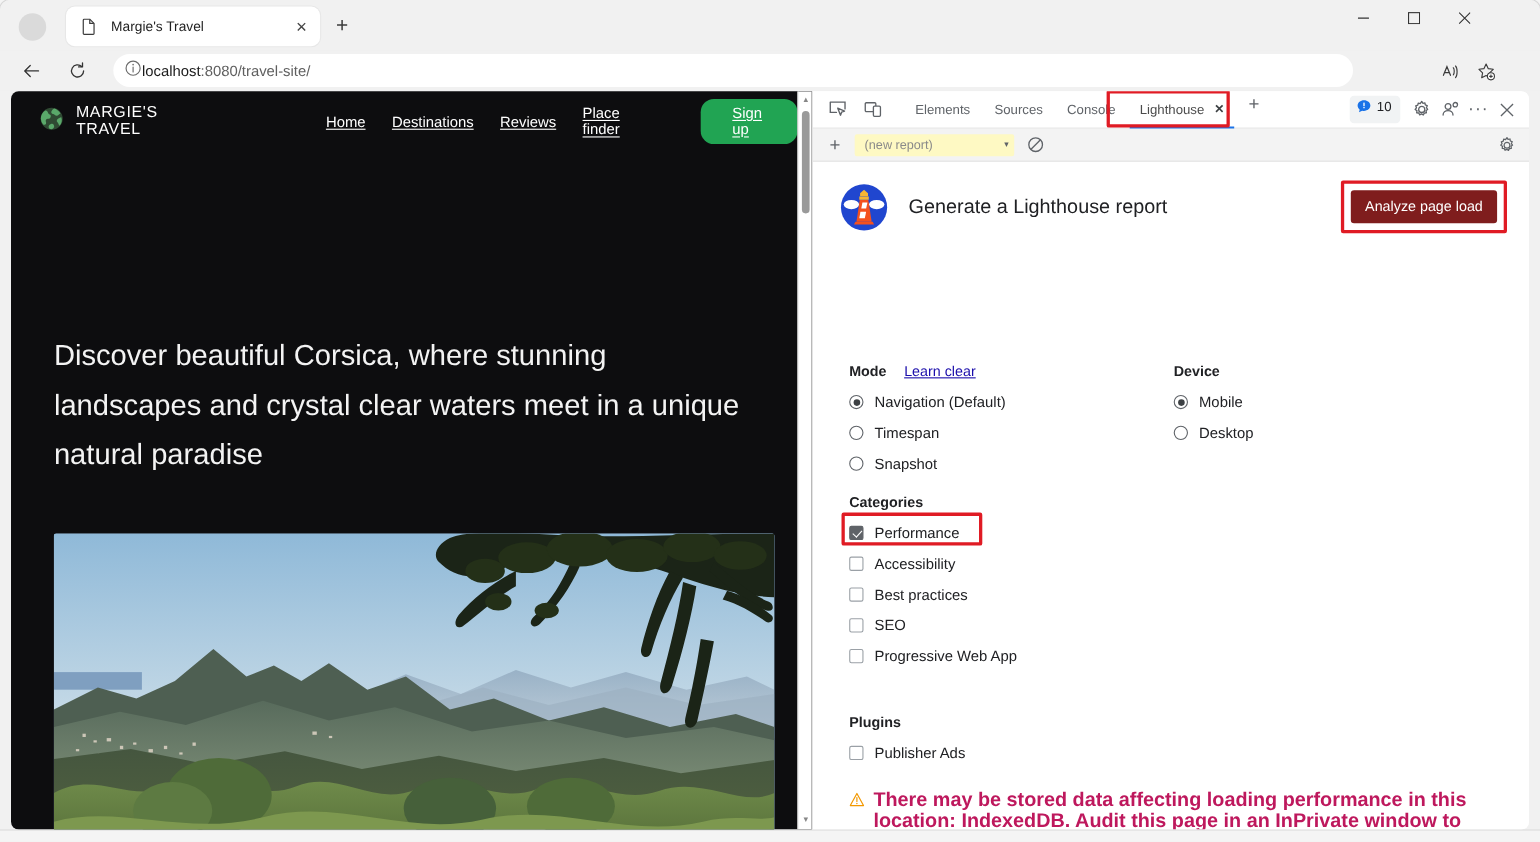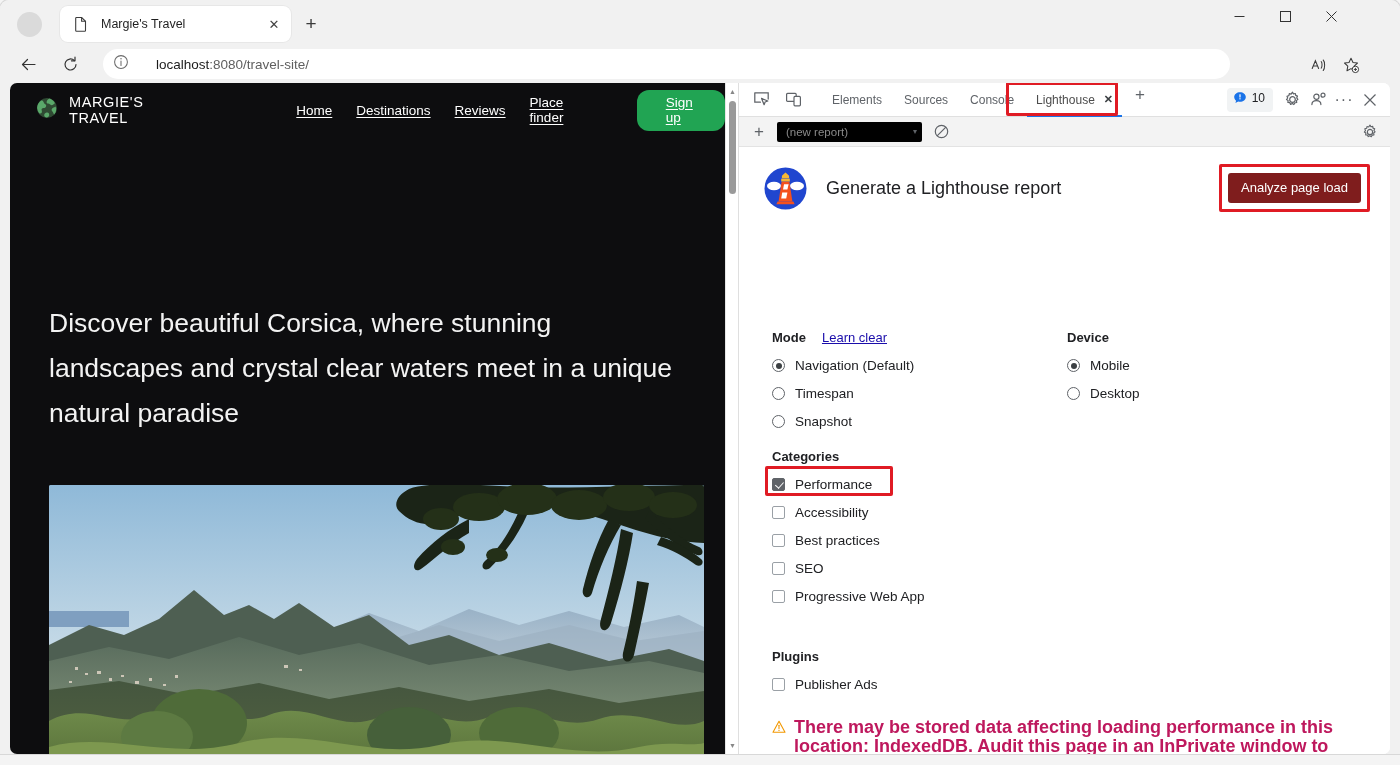--- a/index.html
+++ b/index.html
@@ -94,21 +94,21 @@
   #reload-button  { left: 55px; }
   #omnibox {
     position: absolute; left: 103px; top: 3px;
     width: 1127px; height: 30px;
     background: #ffffff;
     border-radius: 15px;
     display: flex; align-items: center;
   }
   #omnibox .info-icon { margin-left: 10px; flex: 0 0 auto; }
   #url-text {
-    margin-left: 27px;
+    margin-left: 0;
     font-size: 13.5px; color: #5f5f5f;
     white-space: nowrap;
   }
   #url-text .host { color: #1b1b1b; }
   .omni-right-btn {
     position: absolute; top: 6px;
     width: 26px; height: 26px;
     display: flex; align-items: center; justify-content: center;
     color: #3c3c3c;
   }
@@ -284,21 +284,21 @@
     display: flex; align-items: center;
   }
   #lh-new-report-btn {
     width: 26px; height: 26px; margin-left: 7px;
     display: flex; align-items: center; justify-content: center;
     font-size: 17px; font-weight: 300; color: #5f6368;
   }
   #report-select {
     margin-left: 5px;
     width: 145px; height: 20px;
-    background: #000000;
+    background: #fef9c3;
     border-radius: 2px;
     display: flex; align-items: center; justify-content: space-between;
     padding: 0 5px 0 9px;
     font-size: 11.5px; color: #8a8a8a;
   }
   #report-select .caret { font-size: 8px; color: #5f6368; }
   #lh-clear-btn {
     width: 24px; height: 24px; margin-left: 7px;
     display: flex; align-items: center; justify-content: center;
     color: #5f6368;

